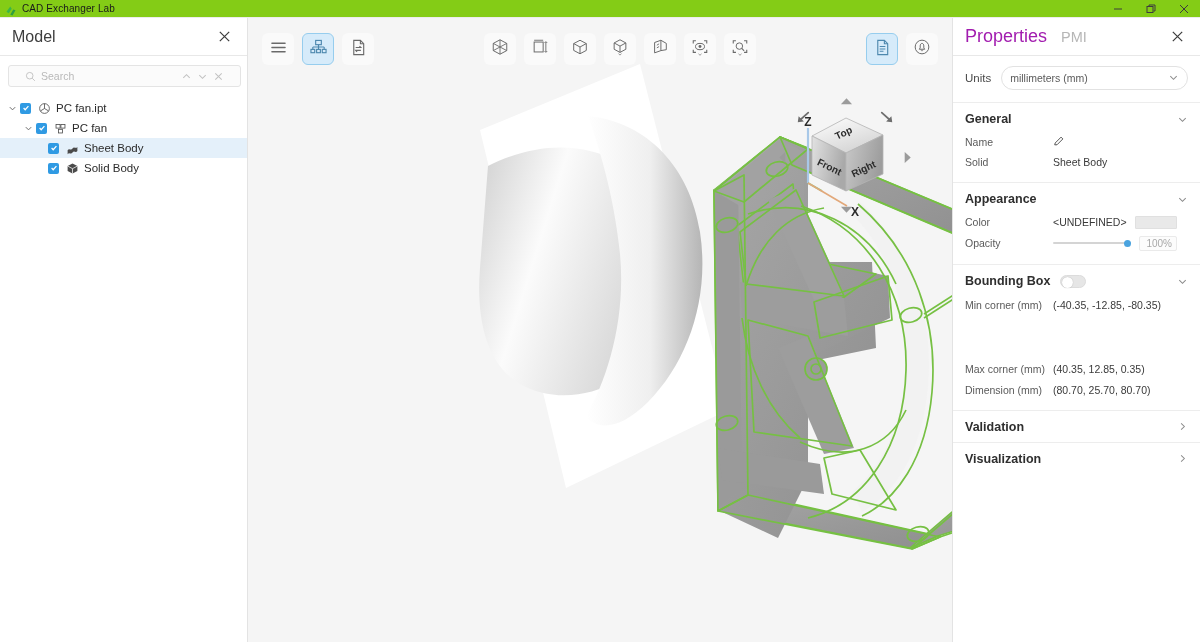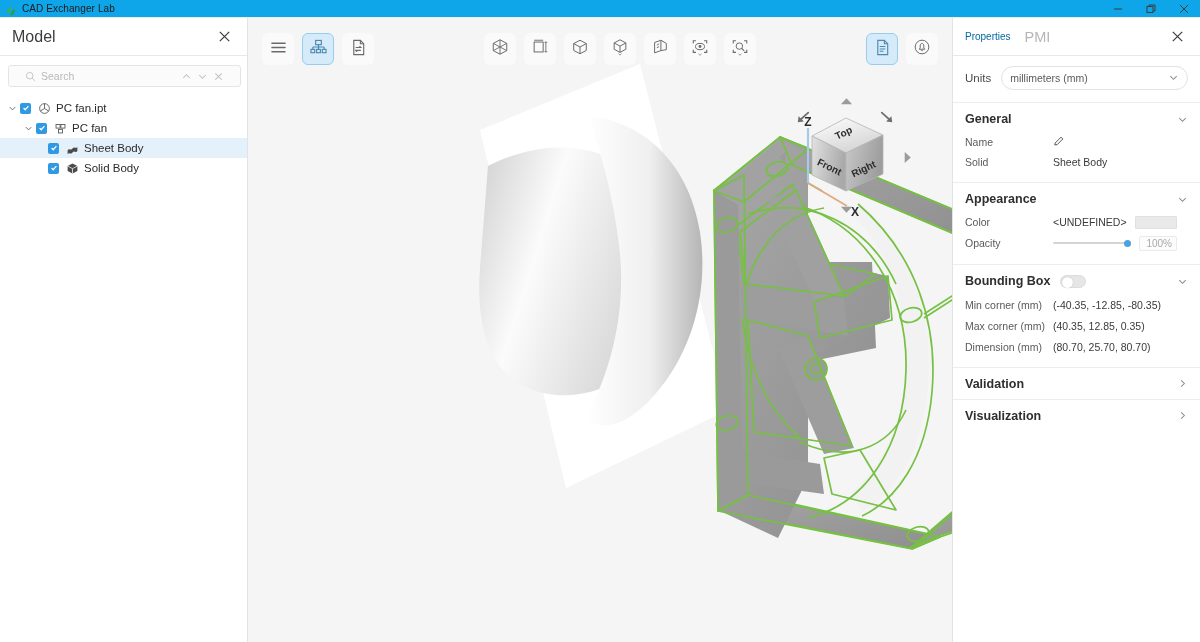--- a/index.html
+++ b/index.html
@@ -7,21 +7,21 @@
     width: 1200px; height: 642px;
     font-family: "Liberation Sans", sans-serif;
     background: #ffffff;
     overflow: hidden;
     -webkit-font-smoothing: antialiased;
   }
 
   
   #titlebar {
     height: 18px; width: 100%;
-    background: #0ea5e9;
+    background: #84cc16;
     display: flex; align-items: center;
     position: relative;
     border-bottom: 1px solid #ececec;
   }
   #app-logo {
     width: 12px; height: 12px; margin-left: 5px; margin-right: 5px;
     flex: 0 0 auto;
   }
   #app-title {
     font-size: 10px; color: #1a1a1a; letter-spacing: 0.1px;
@@ -150,21 +150,21 @@
     background: #ffffff;
     border-left: 1px solid #e3e3e3;
     display: flex; flex-direction: column;
   }
   #props-header {
     height: 38px; flex: 0 0 38px;
     display: flex; align-items: center;
     padding: 0 12px; gap: 14px;
     border-bottom: 1px solid #e8e8e8;
   }
-  #props-tab-properties { font-size: 10px; color: #0369a1; cursor: pointer; }
+  #props-tab-properties { font-size: 18px; color: #a21caf; cursor: pointer; }
   #props-tab-pmi { font-size: 14.5px; color: #b6b6b6; cursor: pointer; }
   #props-header .icon-btn { margin-left: auto; }
 
   .units-row {
     display: flex; align-items: center; gap: 10px;
     padding: 10px 12px 12px 12px;
   }
   .units-label { font-size: 11.5px; color: #4a4a4a; }
   .units-select {
     flex: 1 1 auto; height: 24px;
@@ -779,21 +779,21 @@
         <span class="sec-chev">
           <svg width="11" height="11" viewBox="0 0 12 12">
               <path d="M2.5 4.5 L6 8 L9.5 4.5" stroke="#8a8a8a" stroke-width="1.1" fill="none"></path>
             </svg>
         </span>
       </div>
       <div class="kv" style="min-height:21px;">
         <span class="k">Min corner (mm)</span>
         <span class="v">(-40.35, -12.85, -80.35)</span>
       </div>
-      <div class="kv" style="min-height:21px;">
+      <div class="kv" style="min-height:21px;margin-top:43px;">
         <span class="k">Max corner (mm)</span>
         <span class="v">(40.35, 12.85, 0.35)</span>
       </div>
       <div class="kv" style="min-height:21px;">
         <span class="k">Dimension (mm)</span>
         <span class="v">(80.70, 25.70, 80.70)</span>
       </div>
     </div>
 
     <div class="sec-collapsed">

